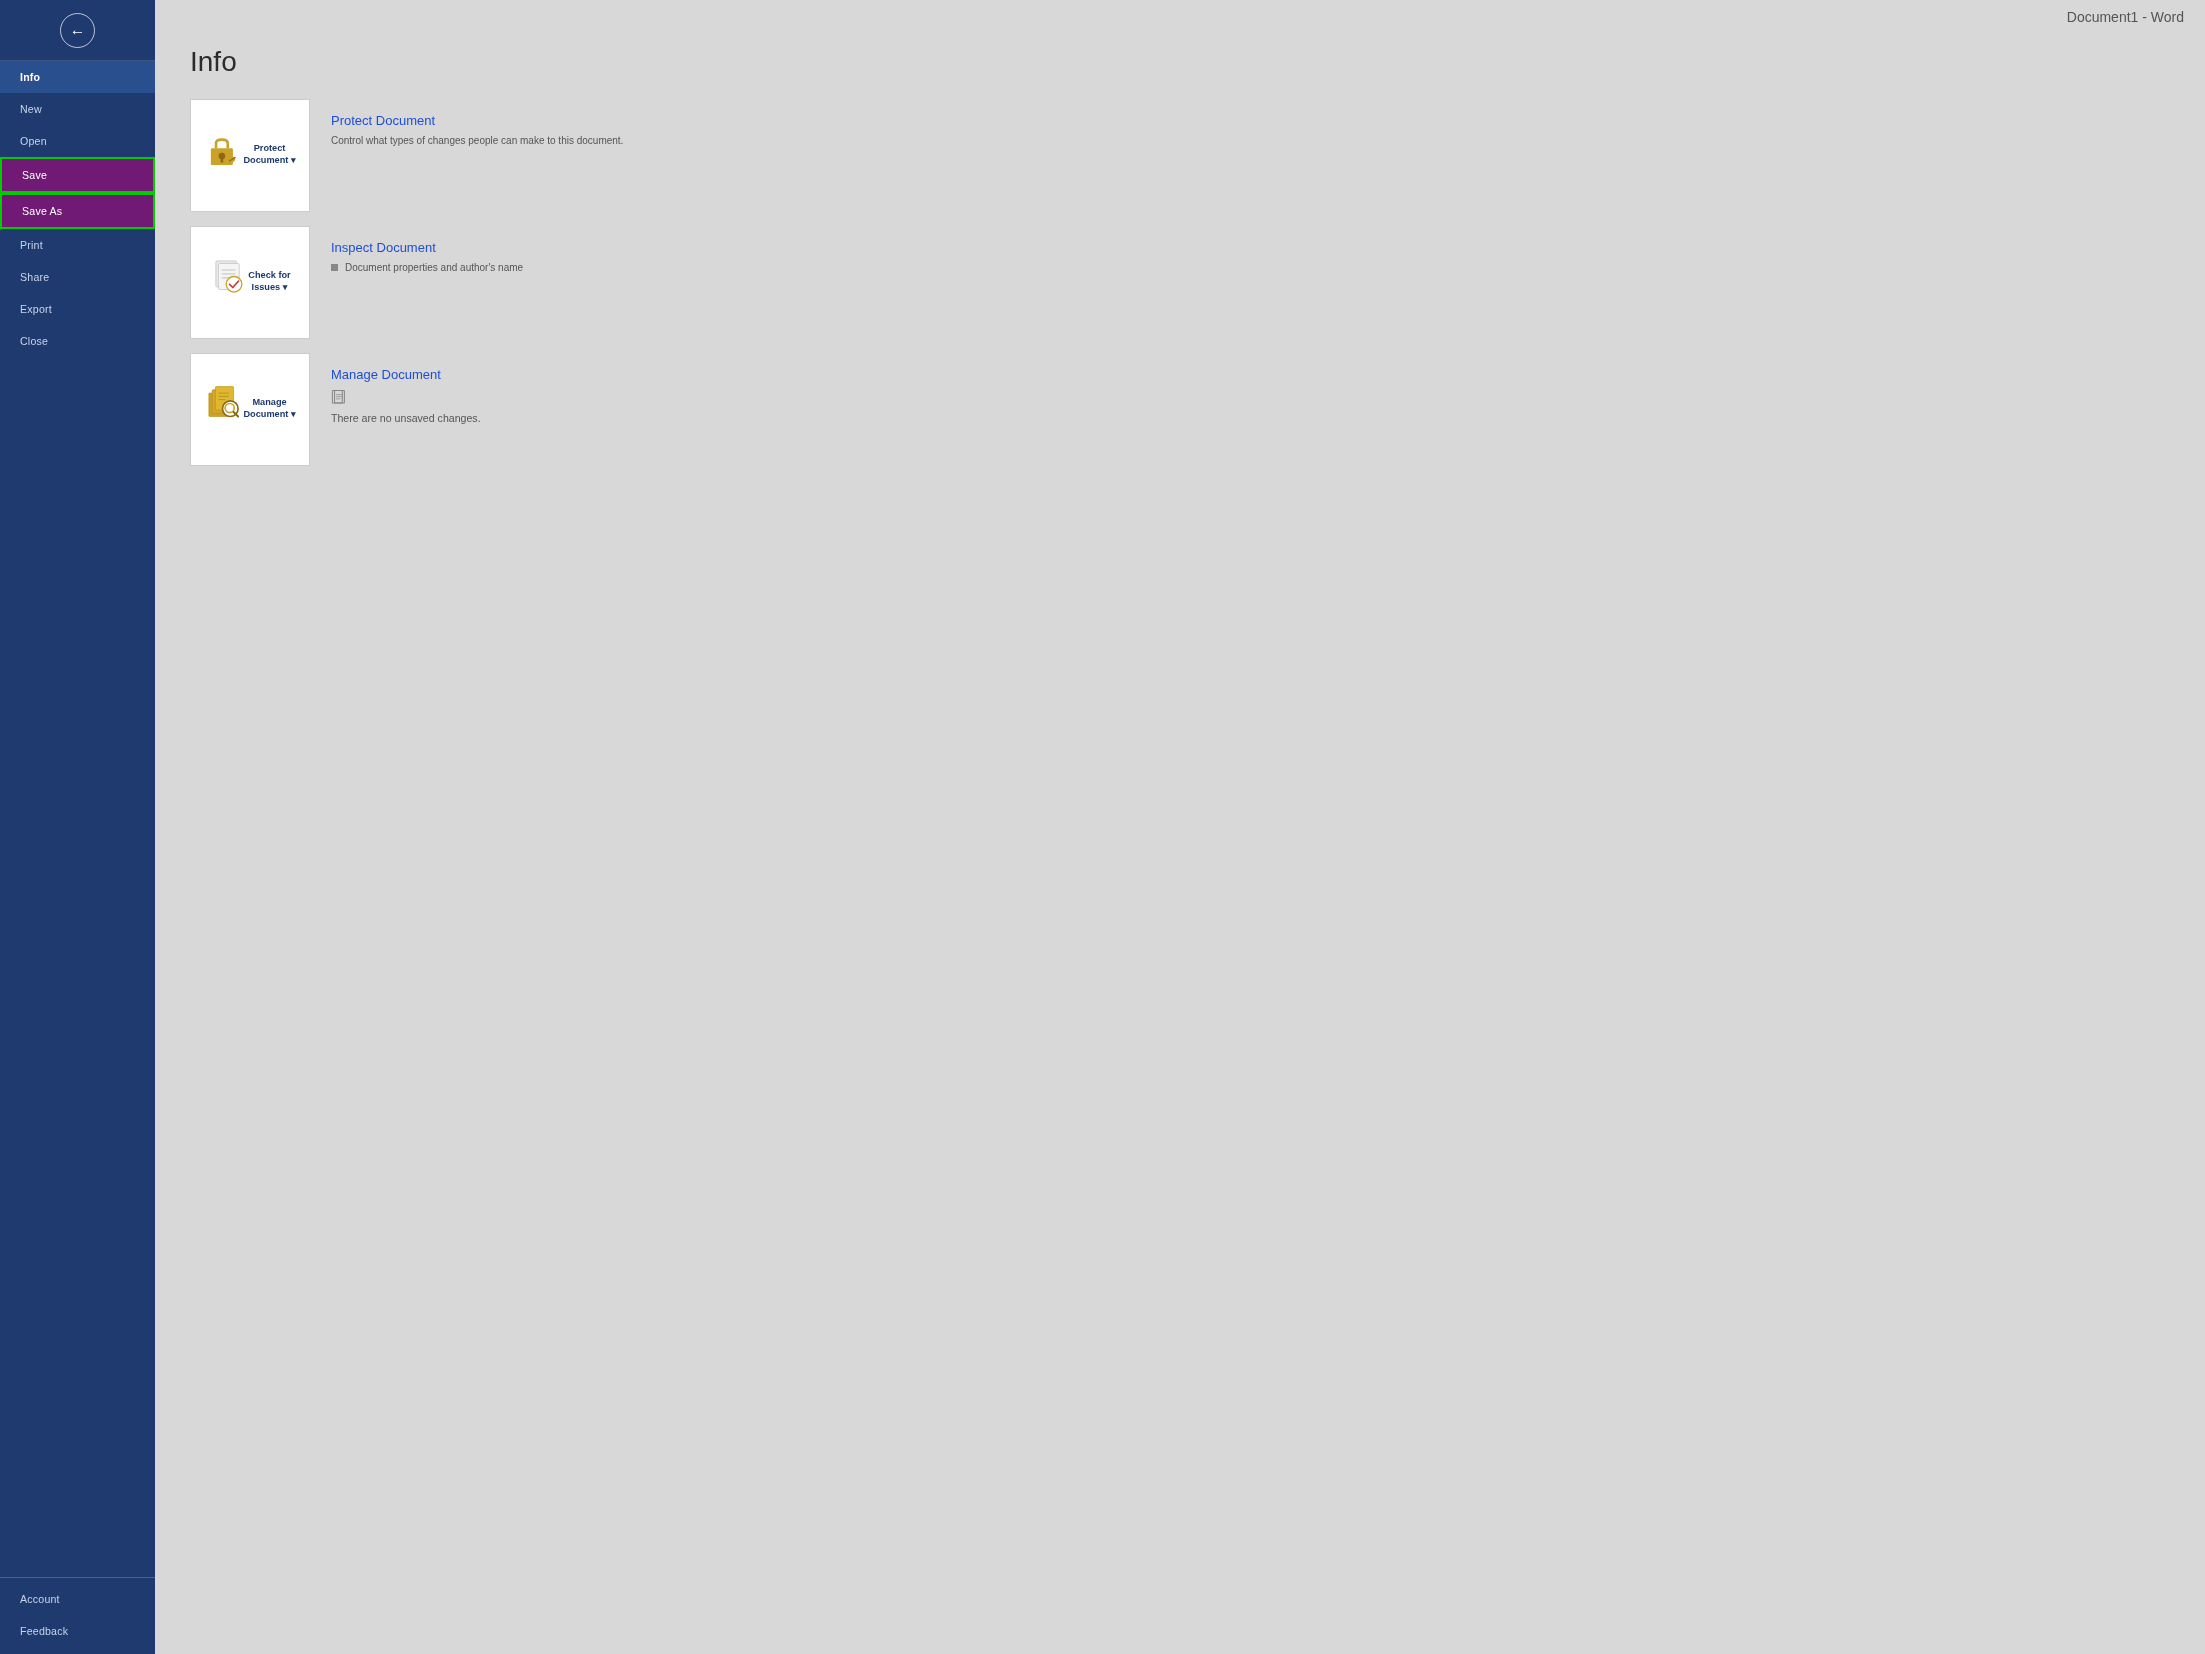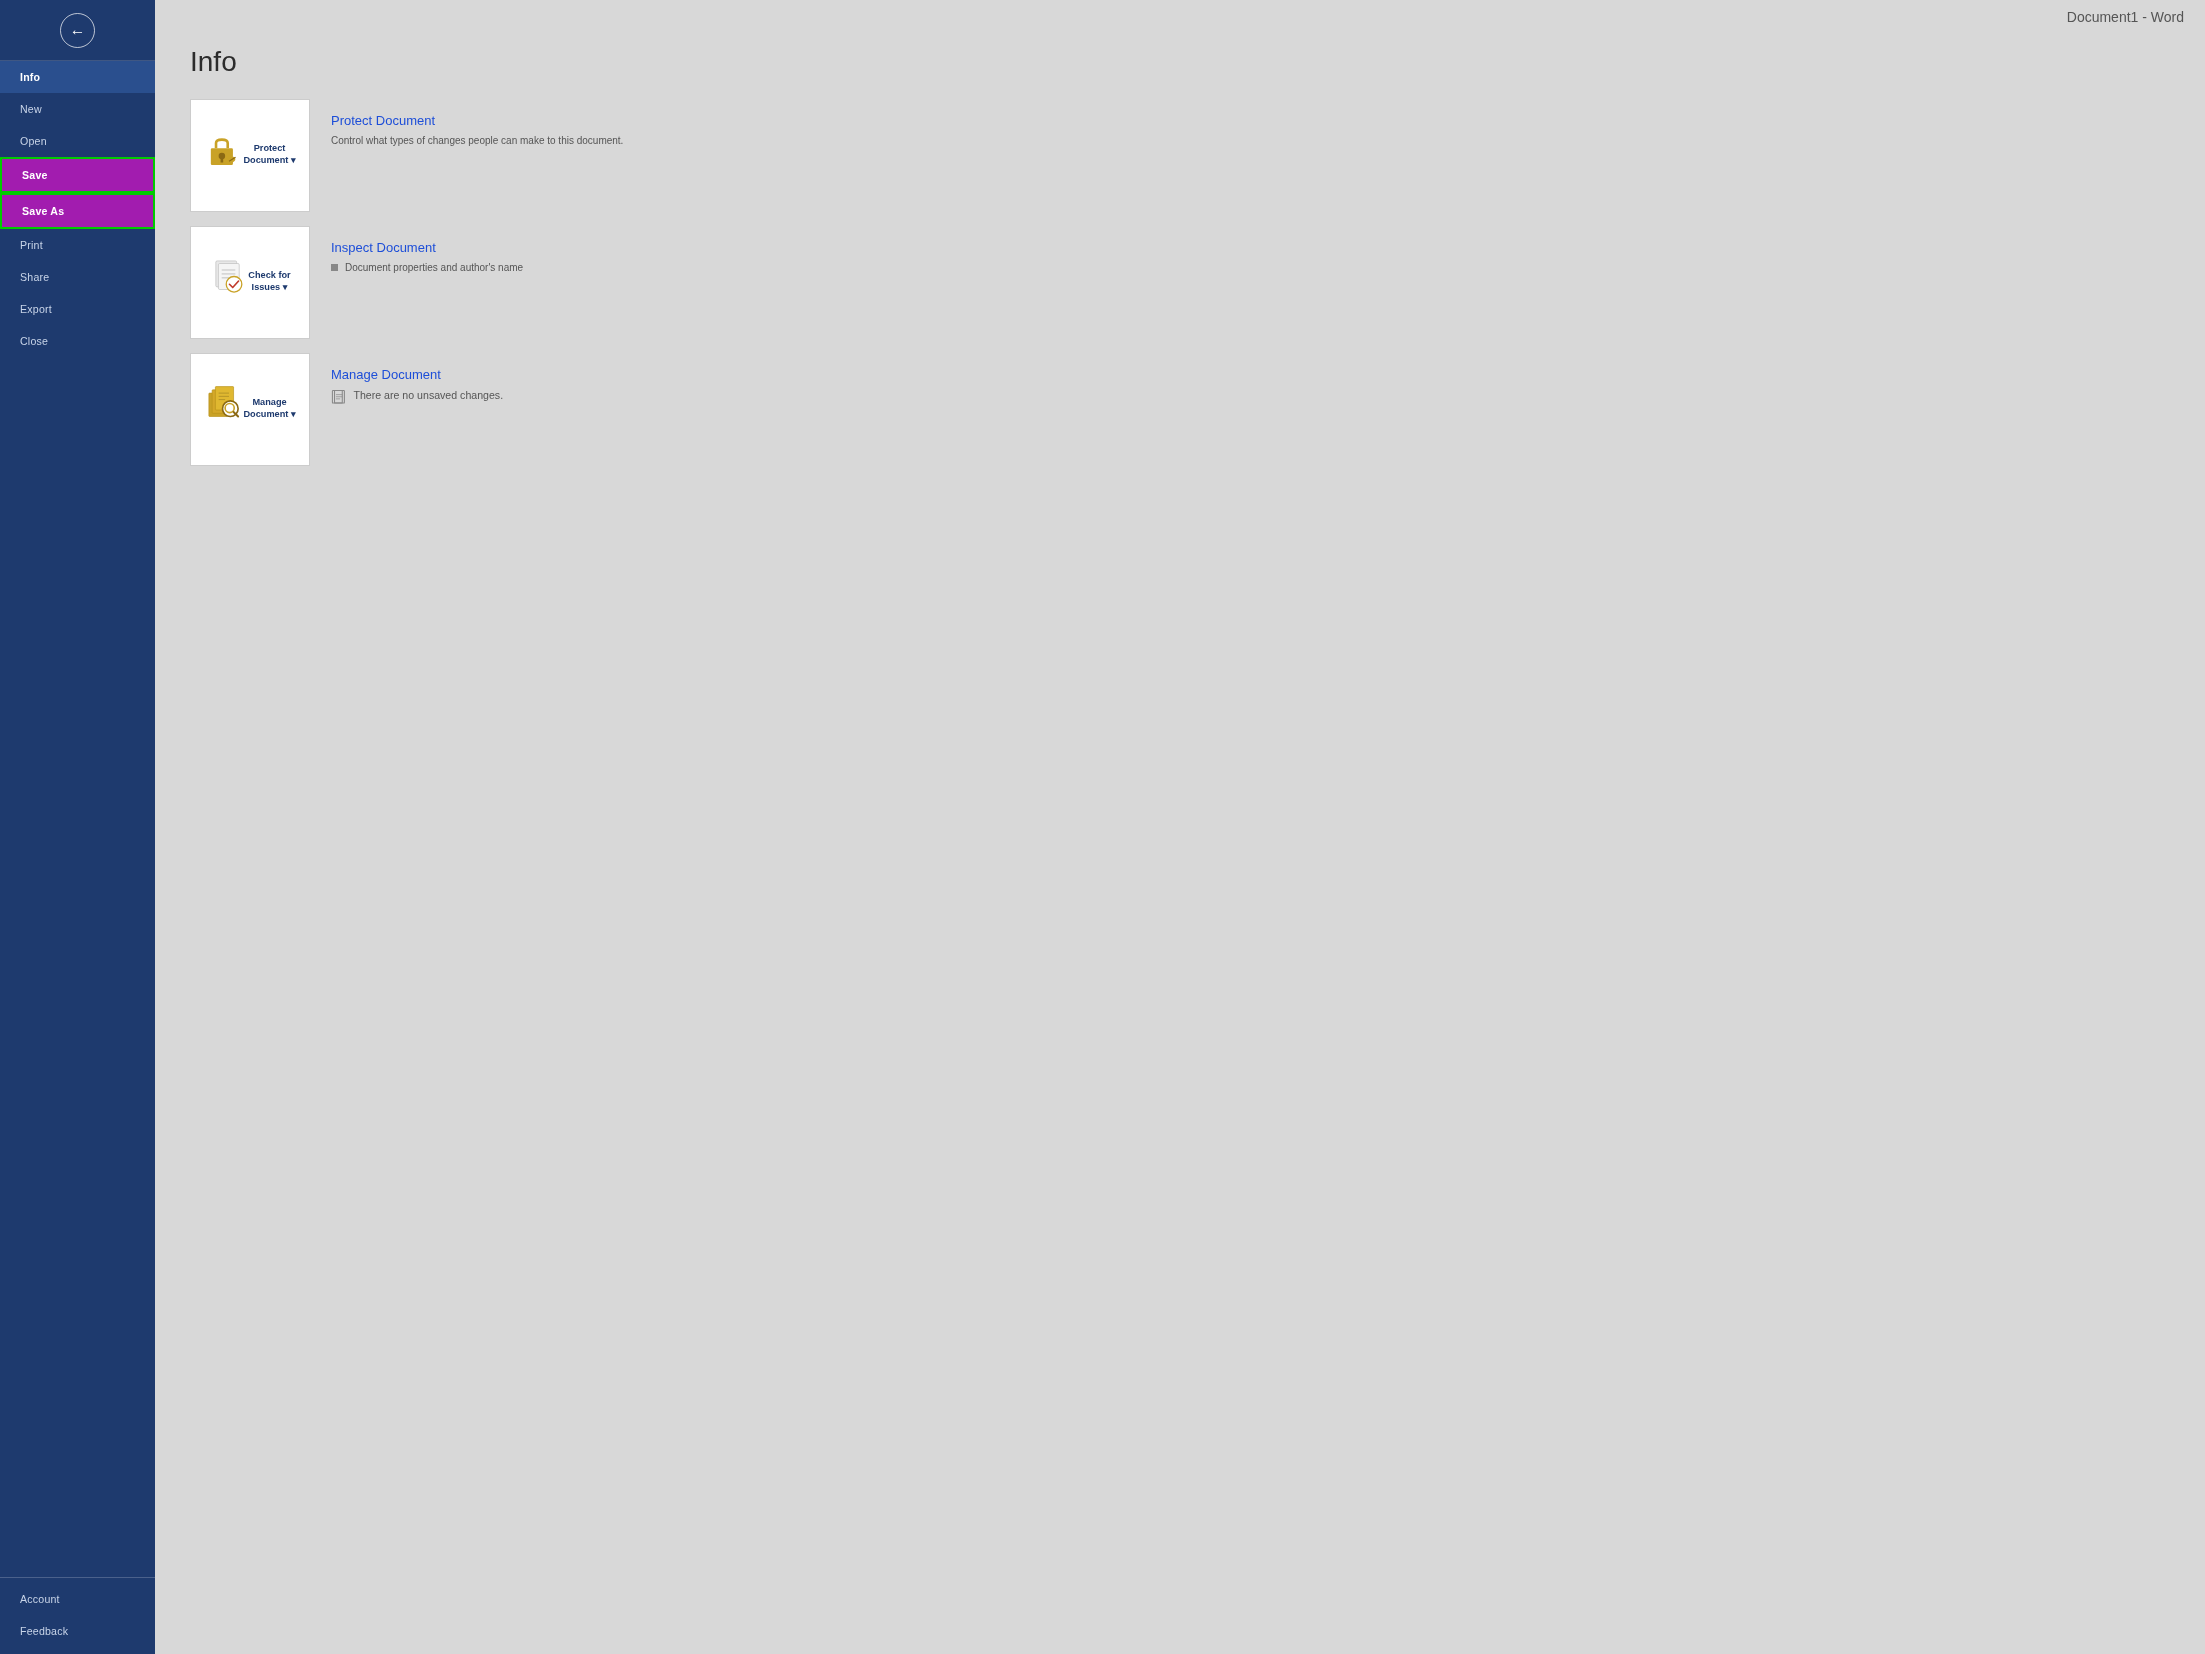--- a/index.html
+++ b/index.html
@@ -57,23 +57,23 @@
       letter-spacing: 0.02em;
     }
 
     .nav-item.active {
       background: #2a4f8e;
       color: white;
       font-weight: 600;
     }
 
     .nav-item.highlighted {
-      background: #a21caf;
+      background: #701a75;
       color: white;
-      font-weight: 700;
+      font-weight: 400;
       border: 2.1px solid #00cc00;
     }
 
     .nav-divider {
       height: 0.7px;
       background: rgba(255,255,255,0.2);
       margin: 5.6px 0;
     }
 
     .sidebar-bottom {
@@ -315,21 +315,21 @@
             <line x1="43" y1="43" x2="50" y2="50" stroke="#8b6914" stroke-width="3" stroke-linecap="round"></line>
           </svg>
         </div>
         <div class="card-icon-label">
           <span style="white-space:pre-line;">Manage
 Document ▾</span>
         </div>
       </div>
       <div class="card-content">
         <div class="card-title">Manage Document</div>
-        <div class="card-detail" style="display:flex; align-items:flex-start; gap:7px;">
+        <div class="card-detail" style="display:flex; align-items:flex-start; gap:7px;flex-direction:column;">
           <svg class="doc-unsaved-icon" viewBox="0 0 22 22" fill="none" xmlns="http://www.w3.org/2000/svg">
             <rect x="2" y="2" width="14" height="18" rx="1" fill="none" stroke="#888" stroke-width="1.5"></rect>
             <rect x="5" y="2" width="14" height="18" rx="1" fill="none" stroke="#888" stroke-width="1.5"></rect>
             <line x1="7" y1="8" x2="16" y2="8" stroke="#888" stroke-width="1"></line>
             <line x1="7" y1="11" x2="16" y2="11" stroke="#888" stroke-width="1"></line>
             <line x1="7" y1="14" x2="13" y2="14" stroke="#888" stroke-width="1"></line>
           </svg>
           <span style="font-size:10.6px; color:#555;">There are no unsaved changes.</span>
         </div>
       </div>

